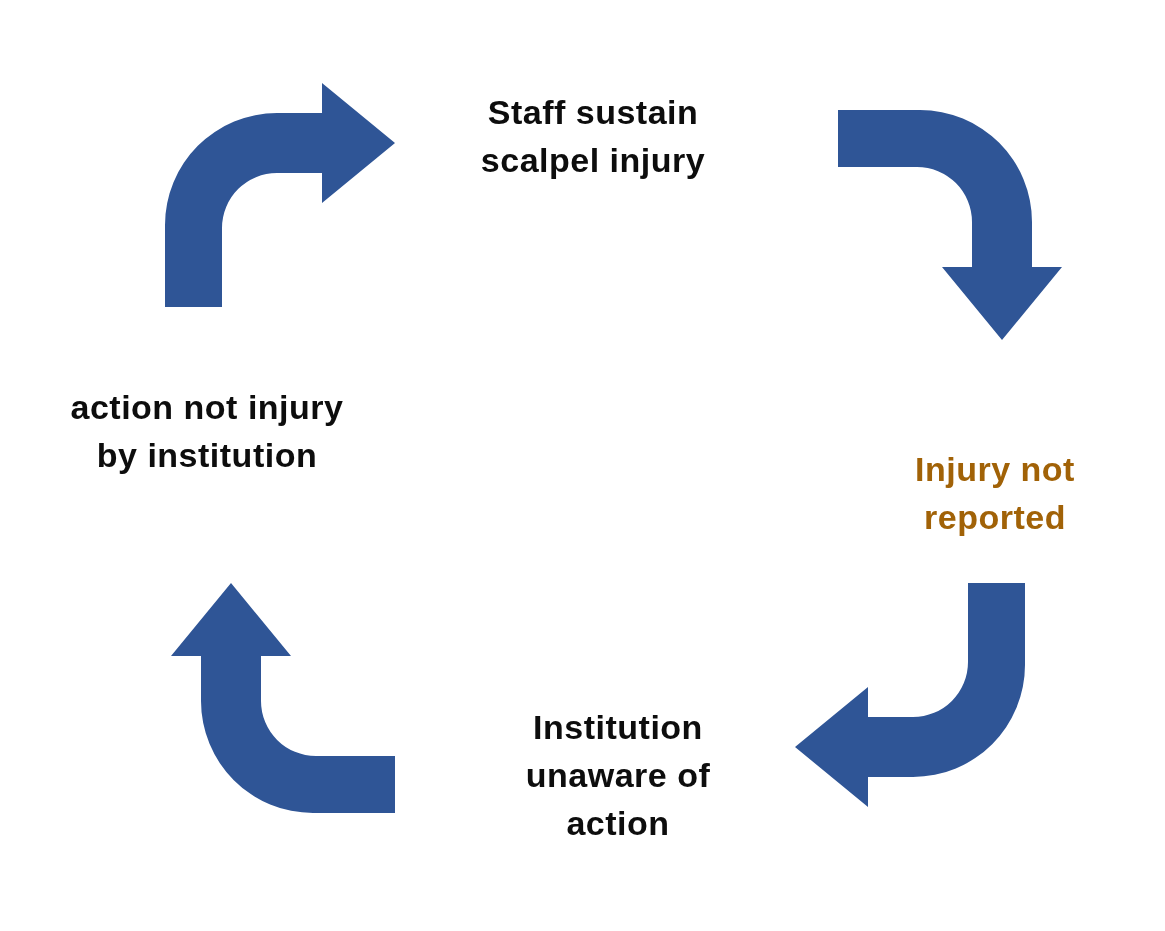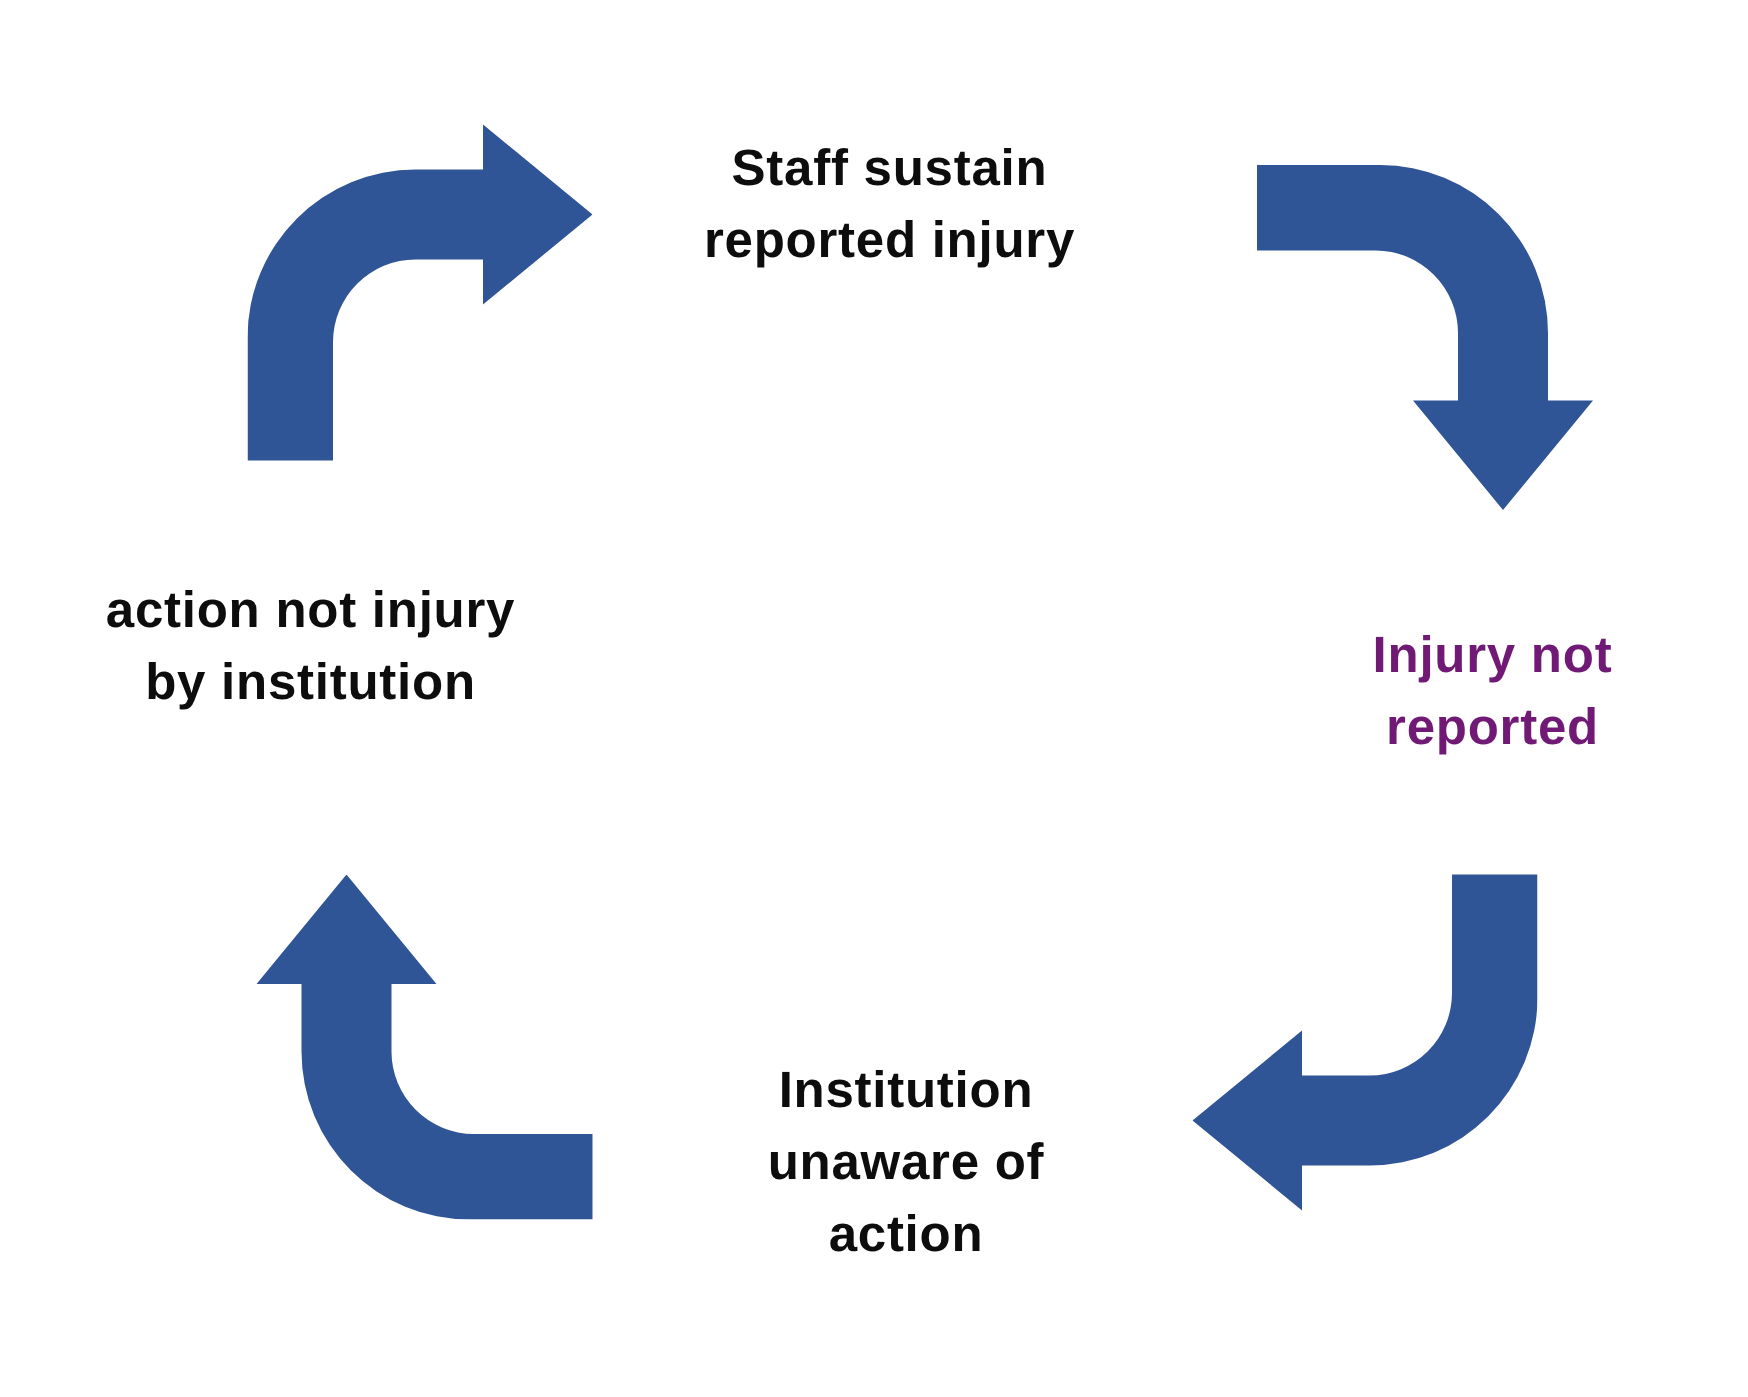--- a/index.html
+++ b/index.html
@@ -25,21 +25,21 @@
     letter-spacing: 0.5px;
   }
   .node-label .line { display: block; }
   .arrow {
     position: absolute;
     width: 230px;
     height: 230px;
   }
   #text-top    { left: 413px; top:  88px; width: 360px; }
   #text-right  { left: 835px; top: 413px; width: 320px; }
-  #text-bottom { left: 444px; top: 703px; width: 320px; }
+  #text-bottom { left: 458px; top: 703px; width: 320px; }
   #text-left   { left:  27px; top: 383px; width: 360px; }
 
   #arrow-top-left     { left: 165px; top:  80px; }
   #arrow-top-right    { left: 835px; top: 110px; }
   #arrow-bottom-right { left: 795px; top: 580px; }
   #arrow-bottom-left  { left: 168px; top: 583px; }
 </style>
 </head>
 <body>
 
@@ -56,24 +56,24 @@
   <svg id="arrow-bottom-right" class="arrow" viewBox="0 0 230 230">
     <path class="arrow-path" fill="#2F5596" transform="rotate(180 115 115) translate(0 3)" d="M 0 224 L 0 142 A 112 112 0 0 1 112 30 L 157 30 L 157 0 L 230 60 L 157 120 L 157 90 L 112 90 A 55 55 0 0 0 57 145 L 57 224 Z"></path>
   </svg>
 
   <svg id="arrow-bottom-left" class="arrow" viewBox="0 0 230 230">
     <path class="arrow-path" fill="#2F5596" transform="rotate(270 115 115) translate(0 3)" d="M 0 224 L 0 142 A 112 112 0 0 1 112 30 L 157 30 L 157 0 L 230 60 L 157 120 L 157 90 L 112 90 A 55 55 0 0 0 57 145 L 57 224 Z"></path>
   </svg>
 
   <div id="text-top" class="node-label" style="color: rgb(13, 13, 13);">
     <span class="line">Staff sustain</span>
-    <span class="line">reported injury</span>
+    <span class="line">scalpel injury</span>
   </div>
 
-  <div id="text-right" class="node-label" style="color: #701a75;">
+  <div id="text-right" class="node-label" style="color: #a16207; margin-top: 32px;">
     <span class="line">Injury not</span>
     <span class="line">reported</span>
   </div>
 
   <div id="text-bottom" class="node-label" style="color: rgb(13, 13, 13);">
     <span class="line">Institution</span>
     <span class="line">unaware of</span>
     <span class="line">action</span>
   </div>
 

